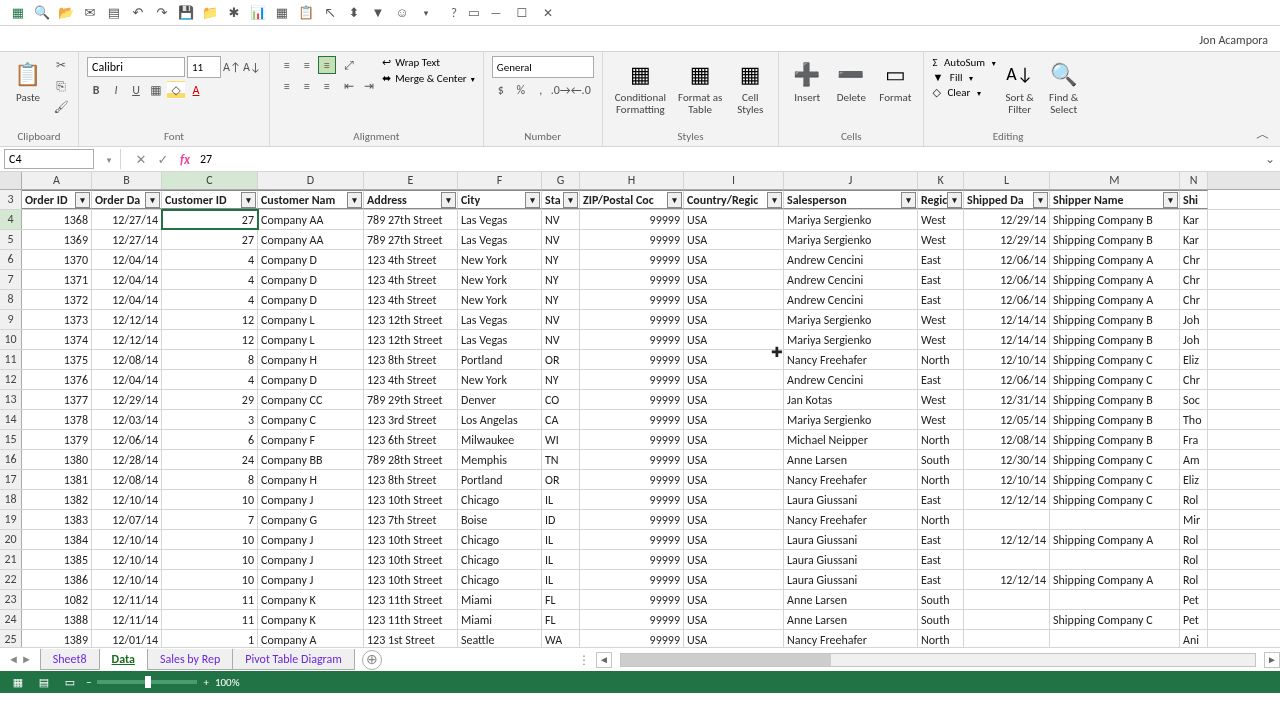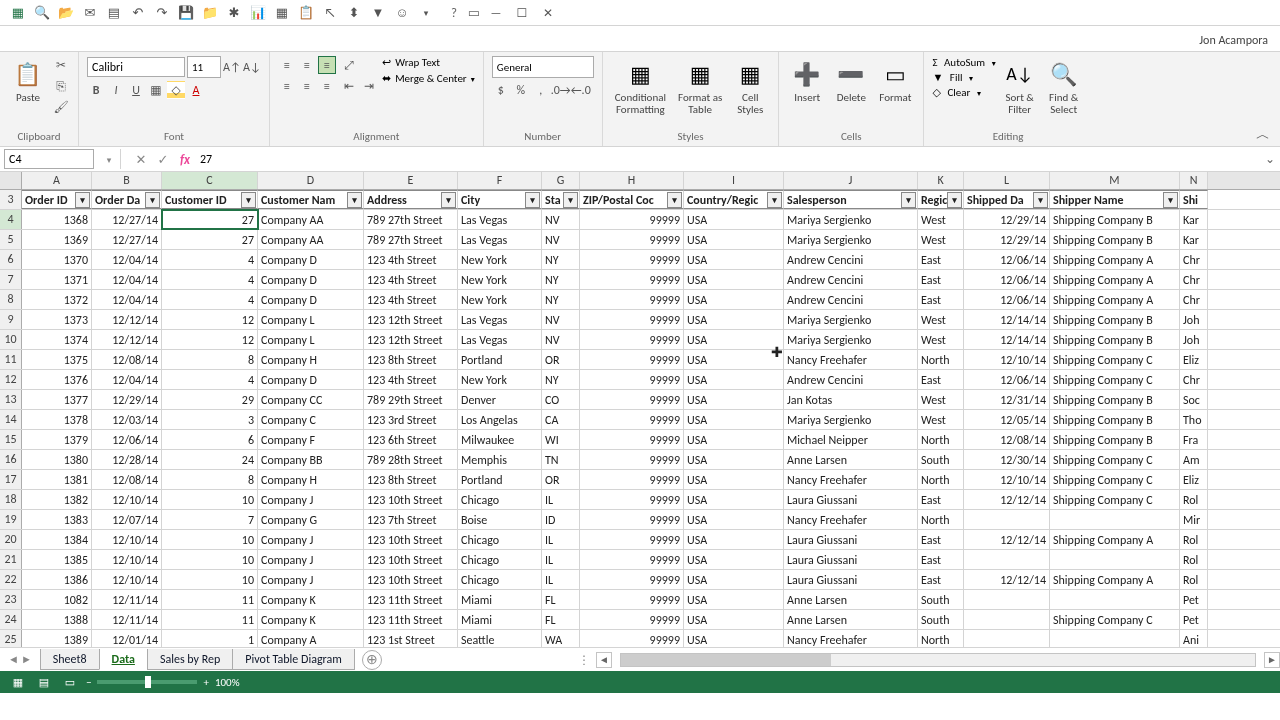--- a/index.html
+++ b/index.html
@@ -60,21 +60,21 @@
   .header-cell { background:#fff; font-weight:bold; position:relative; display:flex; align-items:center; border-bottom:1px solid #888; border-top:1px solid #888;}
   .header-cell .fbtn { position:absolute; right:1px; top:1px; width:15px; height:16px; border:1px solid #888; background:#f0f0f0; font-size:9px; display:flex; align-items:center; justify-content:center; }
   .active-cell { outline:2px solid #217346; outline-offset:-1px; background:#fff; }
 
   .cross-cursor { position:absolute; top:172px; left:771px; font-size:14px; color:#222; pointer-events:none; }
 
   
   .sheet-bar { height:24px; display:flex; align-items:center; border-top:1px solid #d4d4d4; font-size:12px; background:#fff; }
   .nav-arrows { display:flex; gap:2px; padding:0 8px; }
   .nav-arrows span { color:#888; cursor:pointer; font-size:11px; }
-  .sheet-tab { padding:3px 12px; border:1px solid #ababab; border-top:none; background:#f0f0f0; margin-right:-1px; cursor:pointer; color:#0f172a; }
+  .sheet-tab { padding:3px 12px; border:1px solid #ababab; border-top:none; background:#f0f0f0; margin-right:-1px; cursor:pointer; color:#6d28d9; }
   .sheet-tab.active { background:#fff; border-bottom:1px solid #fff; font-weight:bold; }
   .sheet-tab.u { text-decoration:underline; color:#1a6b1a; }
   .add-sheet { width:20px; height:20px; border:1px solid #ababab; border-radius:50%; display:flex; align-items:center; justify-content:center; margin-left:8px; color:#888; cursor:pointer; font-size:14px; }
   .hscroll { flex:1; margin:0 8px; height:14px; border:1px solid #c4c4c4; position:relative; background:#f0f0f0; }
   .hscroll .thumb { position:absolute; left:0; width:210px; height:100%; background:#cdcdcd; }
   .hscroll-arrows { display:flex; gap:0; }
   .hscroll-arrows span { width:16px; height:16px; border:1px solid #c4c4c4; display:flex; align-items:center; justify-content:center; font-size:10px; color:#666; }
 
   
   .status-bar { height:22px; background:#217346; color:#fff; display:flex; align-items:center; font-size:11px; padding:0 8px; }

